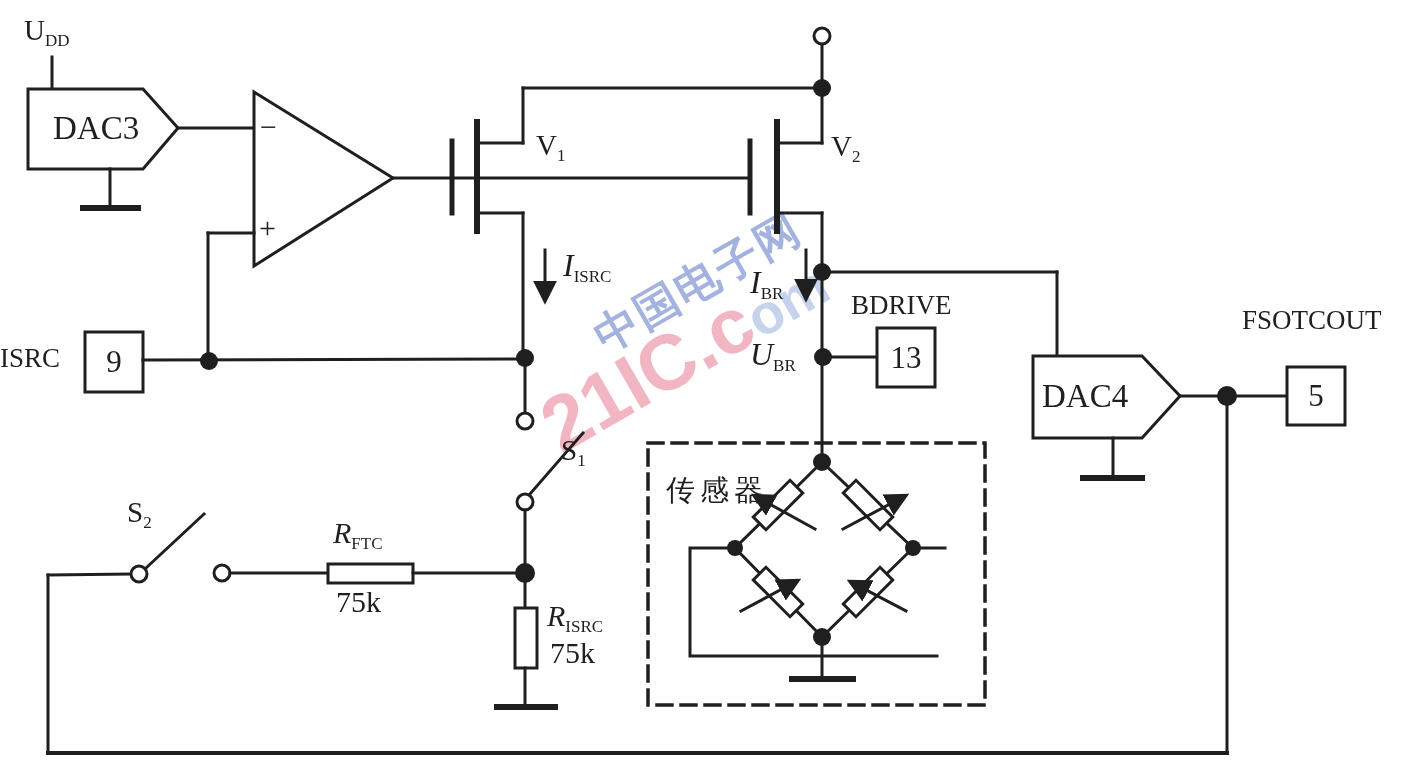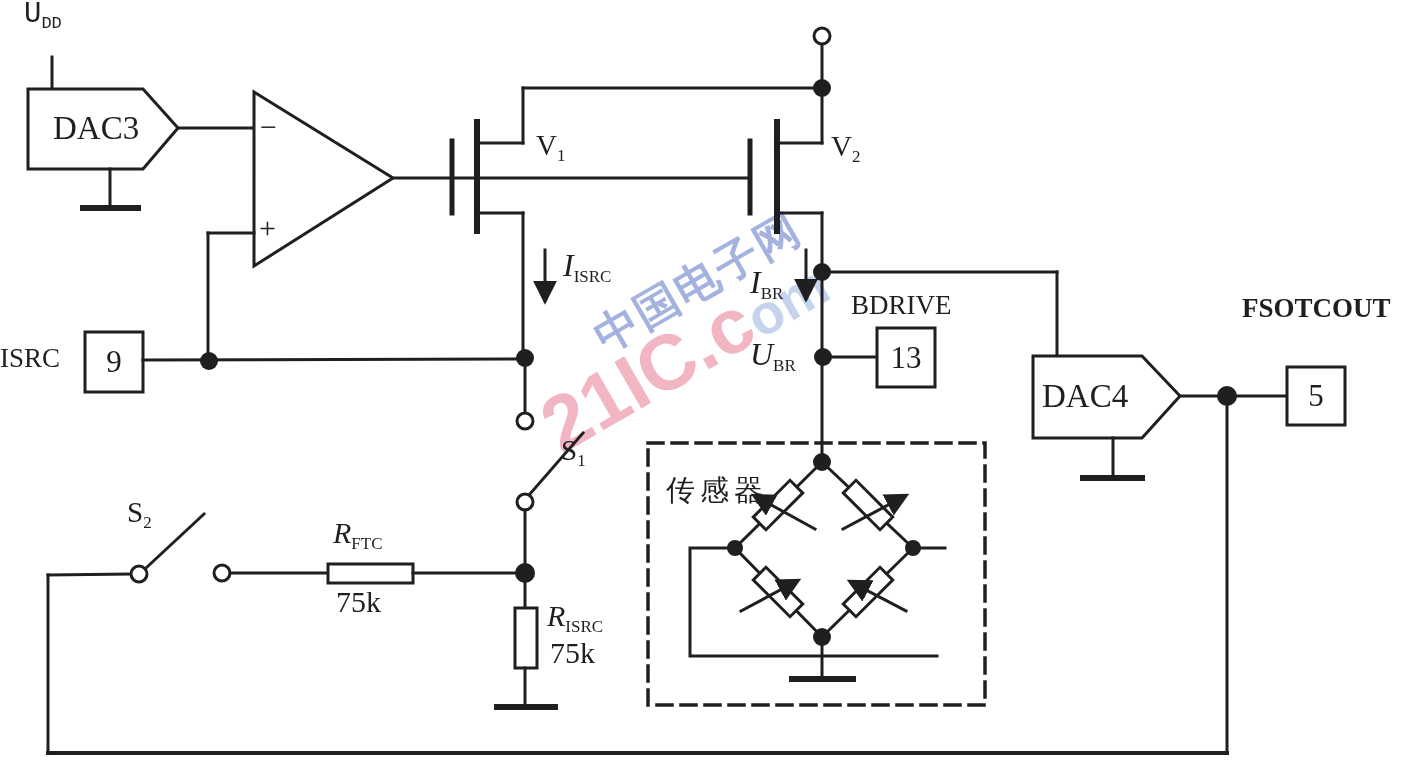--- a/index.html
+++ b/index.html
@@ -153,21 +153,21 @@
       <circle cx="525" cy="358" r="9"></circle>
       <circle cx="525" cy="573" r="10"></circle>
       <circle cx="1227" cy="396" r="10"></circle>
       <circle cx="822" cy="462" r="9"></circle>
       <circle cx="735" cy="548" r="8"></circle>
       <circle cx="913" cy="548" r="8"></circle>
       <circle cx="822" cy="637" r="9"></circle>
     </g>
   </svg>
 
-  <div class="lbl" style="left:24px;top:0px;font-family:Liberation Mono, monospace;"><span class="m">U</span><span class="s">DD</span></div>
+  <div class="lbl" style="left:24px;top:16px;"><span class="m">U</span><span class="s">DD</span></div>
 
   <div class="lbl big" style="left:53px;top:112px;">DAC3</div>
   <div class="lbl big" style="left:1042px;top:380px;">DAC4</div>
 
   <div class="lbl" style="left:260px;top:112px;font-size:30px;">−</div>
   <div class="lbl" style="left:259px;top:213px;font-size:30px;">+</div>
 
   <div class="lbl" style="left:536px;top:131px;"><span class="m">V</span><span class="s">1</span></div>
   <div class="lbl" style="left:831px;top:132px;text-align:center;"><span class="m">V</span><span class="s">2</span></div>
 
@@ -175,21 +175,21 @@
   <div class="lbl" style="left:750px;top:266px;text-align:right;"><span class="mi">I</span><span class="s">BR</span></div>
 
   <div class="lbl" style="left:750px;top:338px;"><span class="mi">U</span><span class="s">BR</span></div>
 
   <div class="lbl plain" style="left:0px;top:345px;">ISRC</div>
   <div class="pinnum" style="left:85px;top:332px;width:58px;height:60px;">9</div>
 
   <div class="lbl plain" style="left:851px;top:292px;">BDRIVE</div>
   <div class="pinnum" style="left:877px;top:328px;width:58px;height:60px;">13</div>
 
-  <div class="lbl plain" style="left:1242px;top:295px;font-weight:bold;">FSOTCOUT</div>
+  <div class="lbl plain" style="left:1242px;top:307px;">FSOTCOUT</div>
   <div class="pinnum" style="left:1287px;top:367px;width:58px;height:58px;">5</div>
 
   <div class="lbl" style="left:561px;top:436px;"><span class="m">S</span><span class="s">1</span></div>
   <div class="lbl" style="left:127px;top:498px;"><span class="m">S</span><span class="s">2</span></div>
 
   <div class="lbl" style="left:333px;top:518px;"><span class="mi" style="font-size:30px;">R</span><span class="s">FTC</span></div>
   <div class="lbl" style="left:336px;top:587px;font-size:30px;">75k</div>
 
   <div class="lbl" style="left:547px;top:601px;"><span class="mi" style="font-size:30px;">R</span><span class="s">ISRC</span></div>
   <div class="lbl" style="left:550px;top:638px;font-size:30px;">75k</div>

